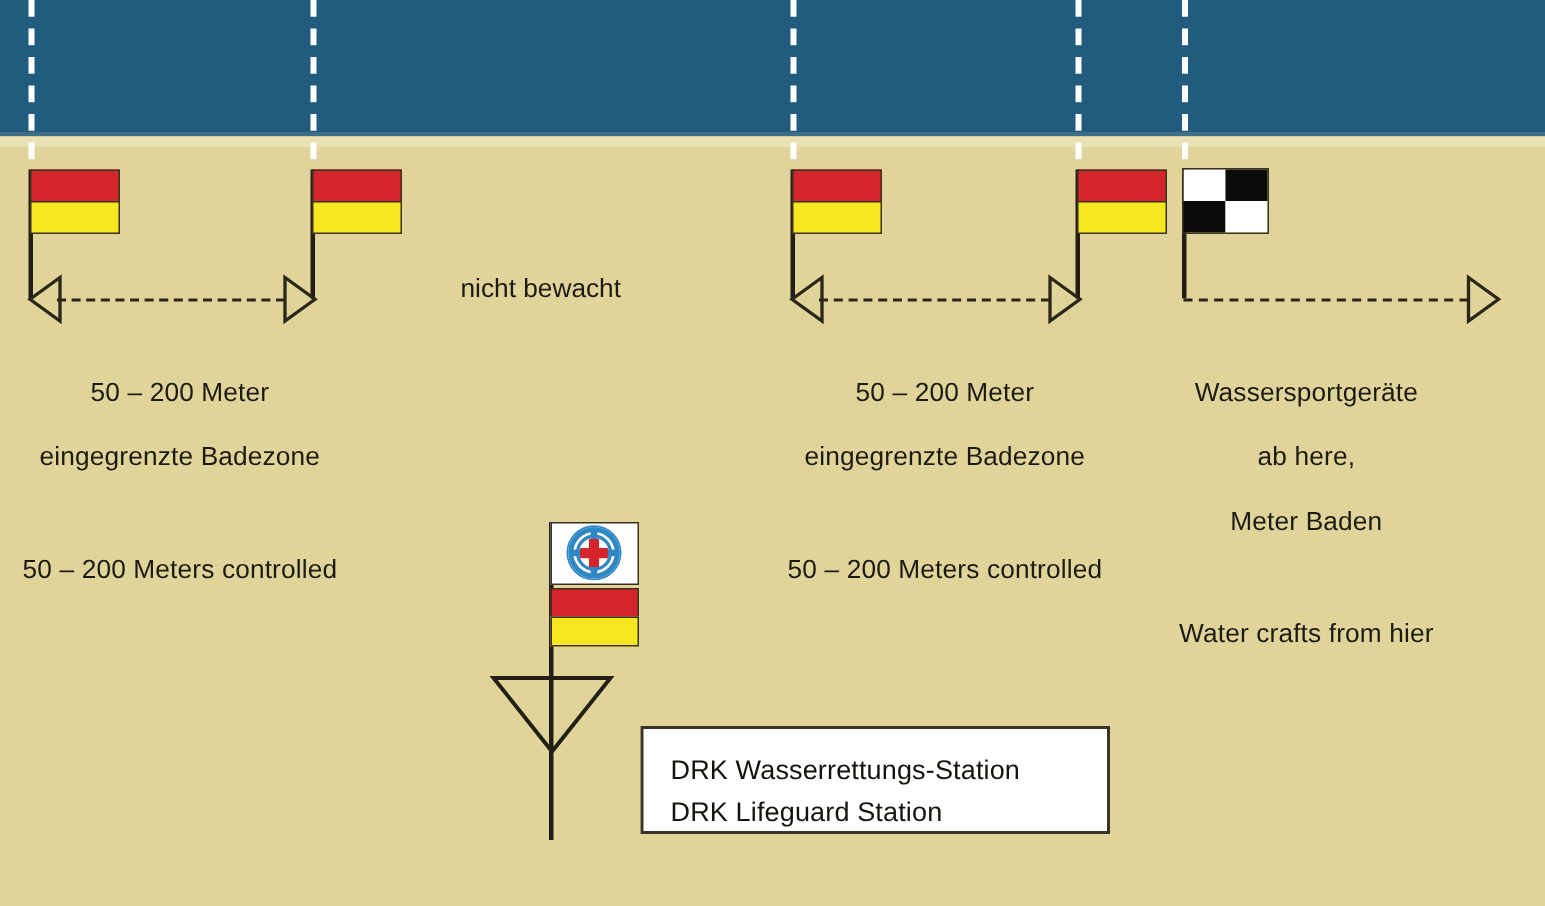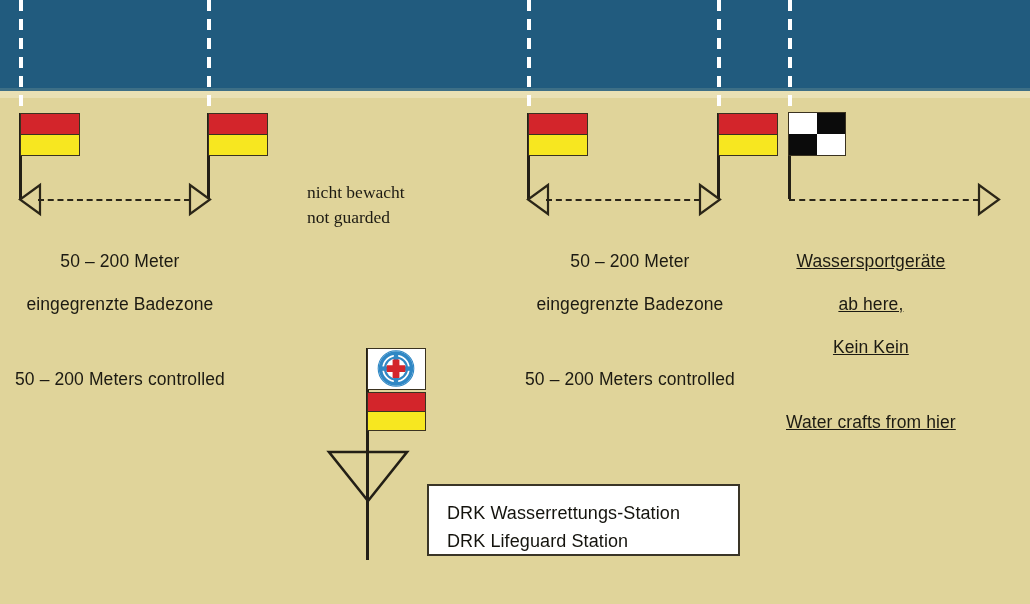--- a/index.html
+++ b/index.html
@@ -185,23 +185,22 @@
     </svg>
   </div>
 
   <div class="caption" style="left:15px; top:229px;">
     <span class="grp">50 – 200 Meter</span>
     <span class="grp">eingegrenzte Badezone</span>
     <span class="gap"></span>
     <span class="grp">50 – 200 Meters controlled</span>
   </div>
 
-  <div class="midlabel" style="left:307px; top:180px;font-family:Liberation Serif, serif;">
+  <div class="midlabel" style="left:307px; top:180px;">
     <span style="display:block;">nicht bewacht</span>
-    <span style="display:block;">not guarded</span>
   </div>
 
   <div class="flagset">
     <div class="pole" style="left:527px; top:113px; height:86px;"></div>
     <div class="flag-rect flag-red" style="left:528px; top:113px; width:60px; height:22px;"></div>
     <div class="flag-rect flag-yellow" style="left:528px; top:134px; width:60px; height:22px;"></div>
   </div>
   <div class="flagset">
     <div class="pole" style="left:717px; top:113px; height:86px;"></div>
     <div class="flag-rect flag-red" style="left:718px; top:113px; width:60px; height:22px;"></div>
@@ -230,24 +229,24 @@
     <div class="chk chk-black" style="left:789px; top:134px; width:28px; height:21px;"></div>
     <div class="chk chk-white" style="left:817px; top:134px; width:28px; height:21px;"></div>
     <div class="chk-frame" style="left:788px; top:112px; width:58px; height:44px;"></div>
   </div>
   <div class="measure">
     <div class="dash-line" style="left:789px; top:199px; width:190px;"></div>
     <svg class="arrow-svg" style="left:977px; top:183px;" width="24" height="34">
       <path d="M 2,2 L 22,16.5 L 2,31 Z" fill="none" stroke="#2b2618" stroke-width="2.2"></path>
     </svg>
   </div>
-  <div class="caption" style="left:786px; top:229px;text-decoration:underline;">
+  <div class="caption" style="left:786px; top:229px;">
     <span class="grp">Wassersportgeräte</span>
     <span class="grp">ab here,</span>
-    <span class="grp">Kein Kein</span>
+    <span class="grp">Meter Baden</span>
     <span class="gap"></span>
     <span class="grp">Water crafts from hier</span>
   </div>
 
   <div>
     <div class="station-mast" style="left:366px; top:348px; height:212px;"></div>
 
     <div class="drk-sign" style="left:367px; top:348px; width:59px; height:42px;">
       <svg class="drk-emblem" style="left:0; top:0;" width="56" height="39" viewBox="0 0 56 39">
         <circle cx="28" cy="19.5" r="15.5" fill="none" stroke="#2f87c4" stroke-width="3.4"></circle>

